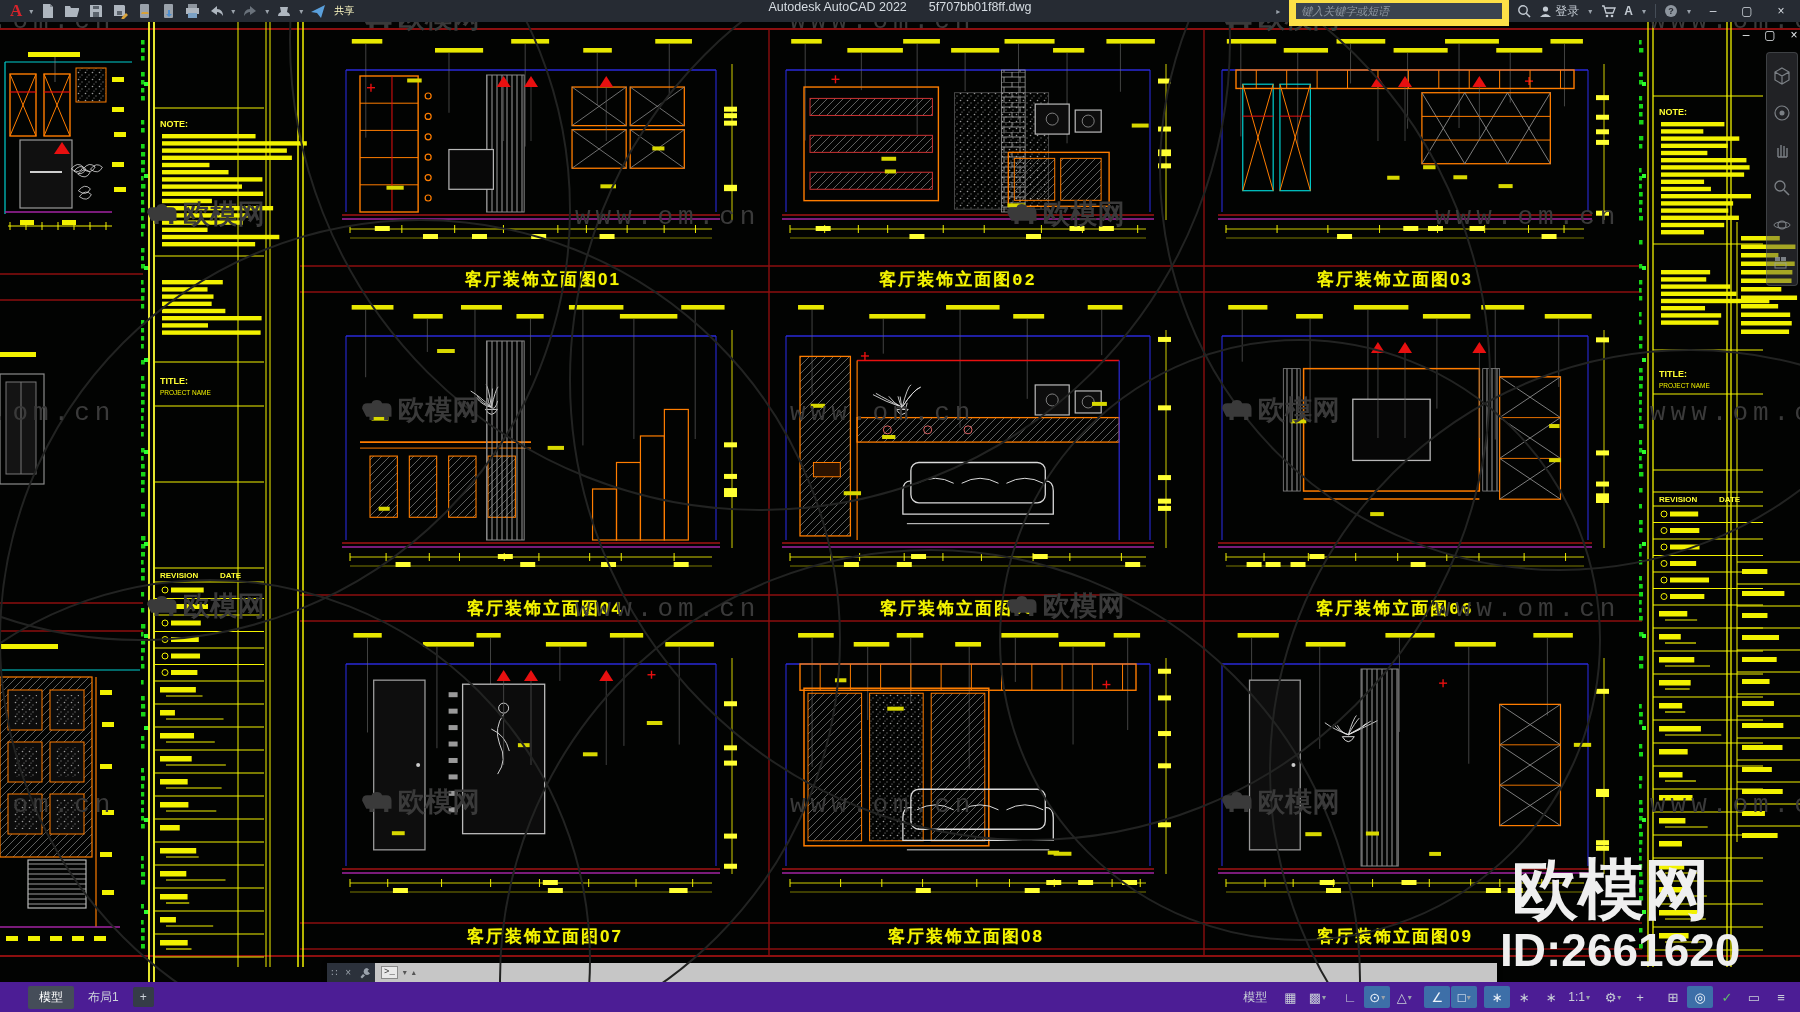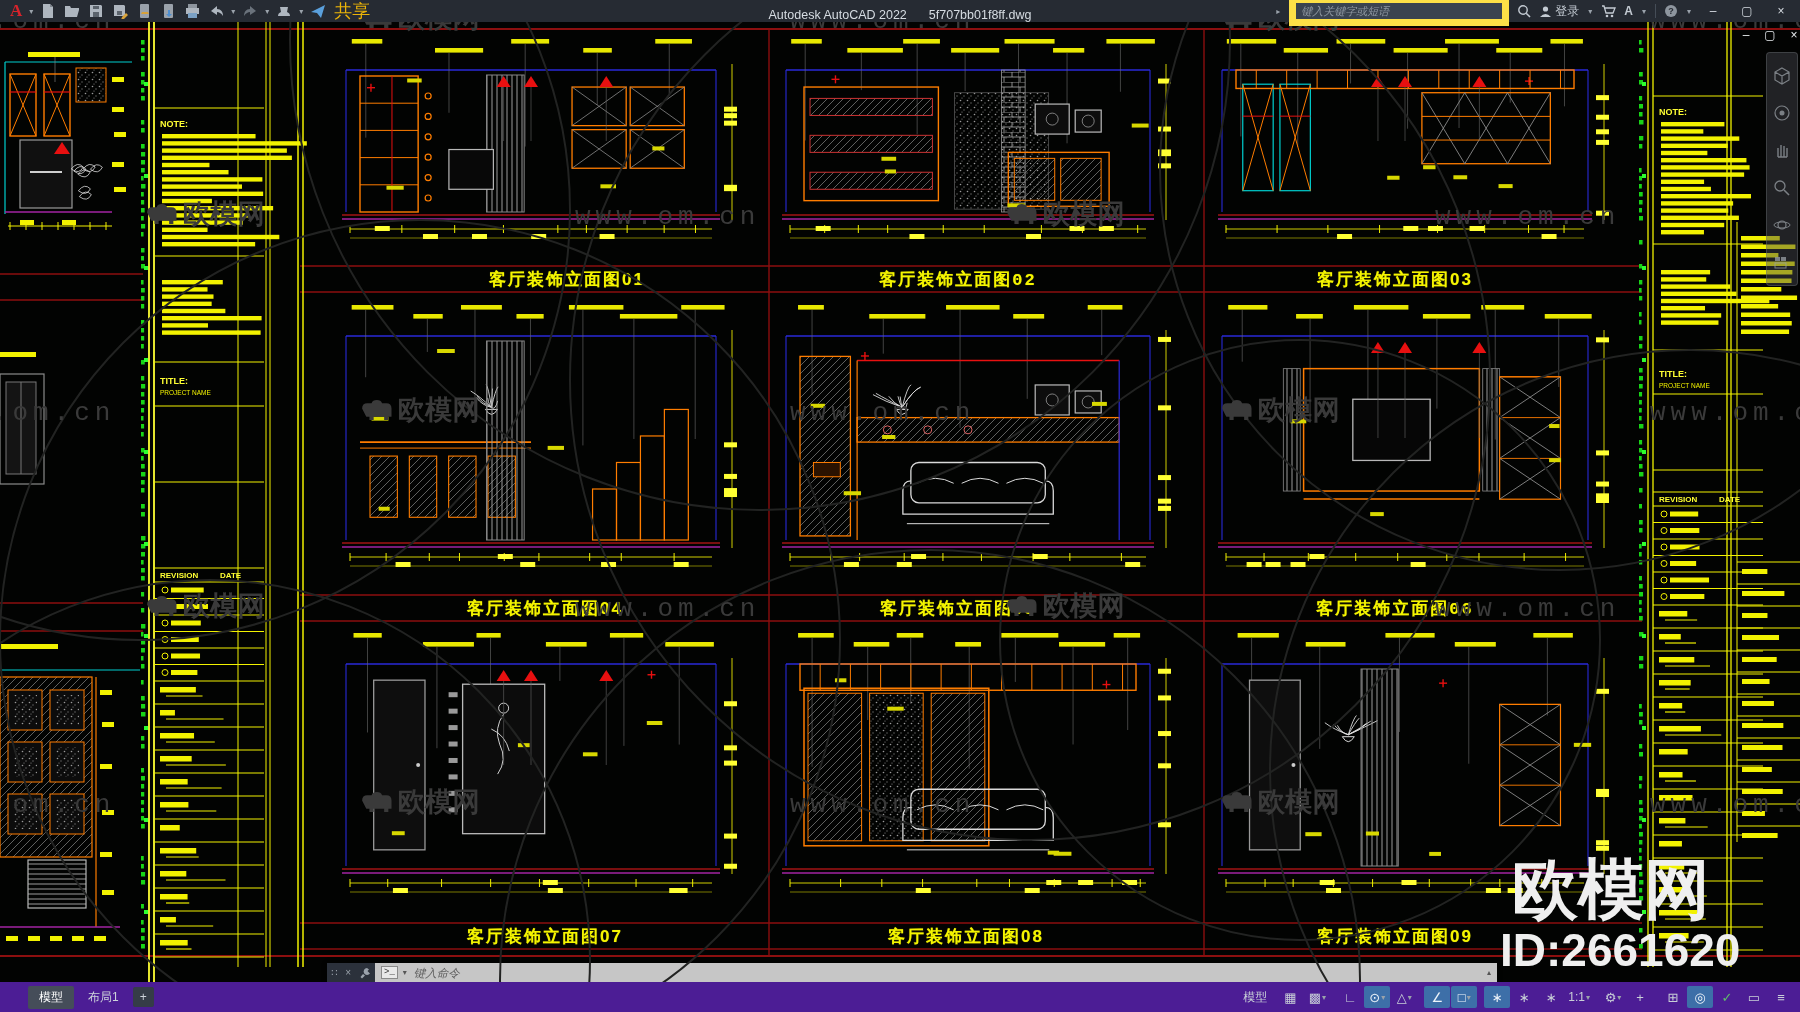--- a/index.html
+++ b/index.html
@@ -7,22 +7,22 @@
   #app{position:relative;width:1800px;height:1012px;background:#05070a;}
 
   
   #titlebar{position:absolute;top:0;left:0;width:1800px;height:22px;background:#262b33;
     display:flex;align-items:center;color:#c3cad2;font-size:12px;z-index:60;}
   .qat{display:flex;align-items:center;gap:4px;padding-left:4px;}
   .qat .ic{width:20px;height:18px;display:flex;align-items:center;justify-content:center;}
   .qat svg{display:block;}
   #app-logo{color:#d8242c;font-weight:bold;font-size:17px;padding:0 2px 0 6px;font-family:"Liberation Serif",serif;}
   .caret{color:#9aa2ab;font-size:8px;padding:0 1px;}
-  .share-lbl{color:#eab308;margin-left:2px;font-size:18px;}
-  #tb-center{position:absolute;left:0;right:0;top:0;height:22px;display:flex;align-items:flex-end;
+  .share-lbl{color:#fef9c3;margin-left:2px;font-size:10px;}
+  #tb-center{position:absolute;left:0;right:0;top:0;height:22px;display:flex;align-items:flex-start;
     justify-content:center;gap:22px;pointer-events:none;color:#d6dce2;font-size:12.5px;}
   #tb-right{margin-left:auto;display:flex;align-items:center;gap:8px;padding-right:6px;}
   #tb-search{width:196px;height:16px;background:#3a434f;border:7px solid #fde047;color:#cfd5db;
     font-style:italic;font-size:11px;padding:0 5px;outline:none;font-family:Liberation Serif, serif;}
   #tb-search::placeholder{color:#8d96a0;}
   .tbr-ic{color:#c3cad2;display:flex;align-items:center;gap:3px;font-size:12px;justify-content:center;}
   .winbtn{width:26px;height:20px;display:flex;align-items:center;justify-content:center;
     color:#d6dce2;font-size:12px;}
   .vsep{width:1px;height:14px;background:#454d57;}
 
@@ -1357,21 +1357,21 @@
           <line x1="1499.6399999999999" y1="763.1999999999999" x2="1560.4799999999998" y2="803.5999999999999" stroke="#8a8a8a" stroke-width="0.9"></line>
           <line x1="1560.4799999999998" y1="763.1999999999999" x2="1499.6399999999999" y2="803.5999999999999" stroke="#8a8a8a" stroke-width="0.9"></line>
           <line x1="1499.6399999999999" y1="763.1999999999999" x2="1560.4799999999998" y2="763.1999999999999" stroke="#ff7d00" stroke-width="0.9"></line>
           <rect fill="#d8d800" x="1429.203943668399" y="829.9192403359339" width="11.799210840836167" height="4"></rect>
           <rect fill="#d8d800" x="1365.8893616087735" y="809.515512900427" width="13.075417375192046" height="4"></rect>
           <rect fill="#d8d800" x="1573.8501158868894" y="720.8681467720307" width="17.306052448228" height="4"></rect>
           <rect fill="#d8d800" x="1305.3270554165356" y="810.1788792260922" width="16.28420613333583" height="4"></rect>
         </g>
       </svg>
     <div id="panel-titles">
-        <div class="panel-title" style="left: 567px; top: 246px;">客厅装饰立面图01</div>
+        <div class="panel-title" style="left: 543px; top: 246px;">客厅装饰立面图01</div>
         <div class="panel-title" style="left: 958px; top: 246px; font-family: Liberation Mono, monospace;">客厅装饰立面图02</div>
         <div class="panel-title" style="left: 1395px; top: 246px;">客厅装饰立面图03</div>
         <div class="panel-title" style="left: 545px; top: 575px;">客厅装饰立面图04</div>
         <div class="panel-title" style="left: 958px; top: 575px;">客厅装饰立面图05</div>
         <div class="panel-title" style="left: 1395px; top: 575px; font-family: Liberation Mono, monospace;">客厅装饰立面图06</div>
         <div class="panel-title" style="left: 545px; top: 903px;">客厅装饰立面图07</div>
         <div class="panel-title" style="left: 958px; top: 903px; margin-left: 8px;">客厅装饰立面图08</div>
         <div class="panel-title" style="left: 1395px; top: 903px;">客厅装饰立面图09</div>
       </div>
 
@@ -1411,21 +1411,20 @@
       <div id="cmd-grip">
         <span>∷</span>
         <span>×</span>
         <svg width="12" height="12">
             <path d="M8,1 a3.5,3.5 0 1 0 3,5.5 L8.5,4 L10,2.5 Z M4,7 L1.5,10 L3,11.5 L6,8.5" fill="#9aa2ab"></path>
           </svg>
       </div>
       <div id="cmd-main">
         <span id="cmd-prompt">&gt;_</span>
         <span class="caret" style="color:#555;">▾</span>
-        <input id="cmd-input" placeholder="键入命令" style="">
         <span id="cmd-up">▴</span>
       </div>
     </div>
   </div>
 
   <div id="footer">
     <div id="tabs">
       <span class="tab active">模型</span>
       <span class="tab">布局1</span>
       <span class="tab add">+</span>

